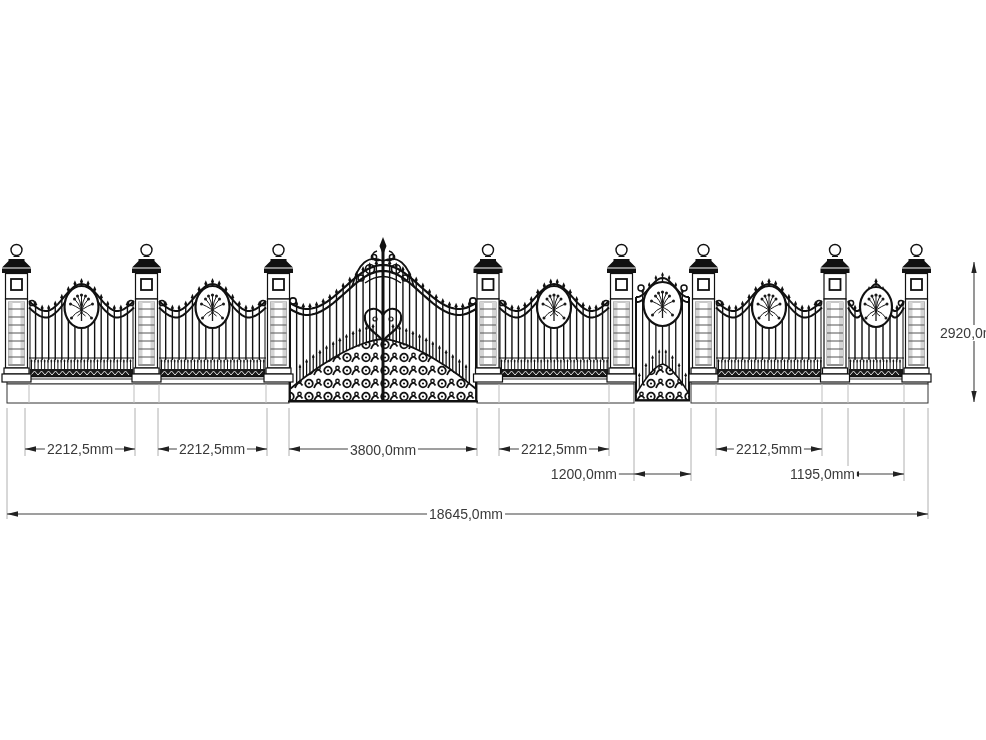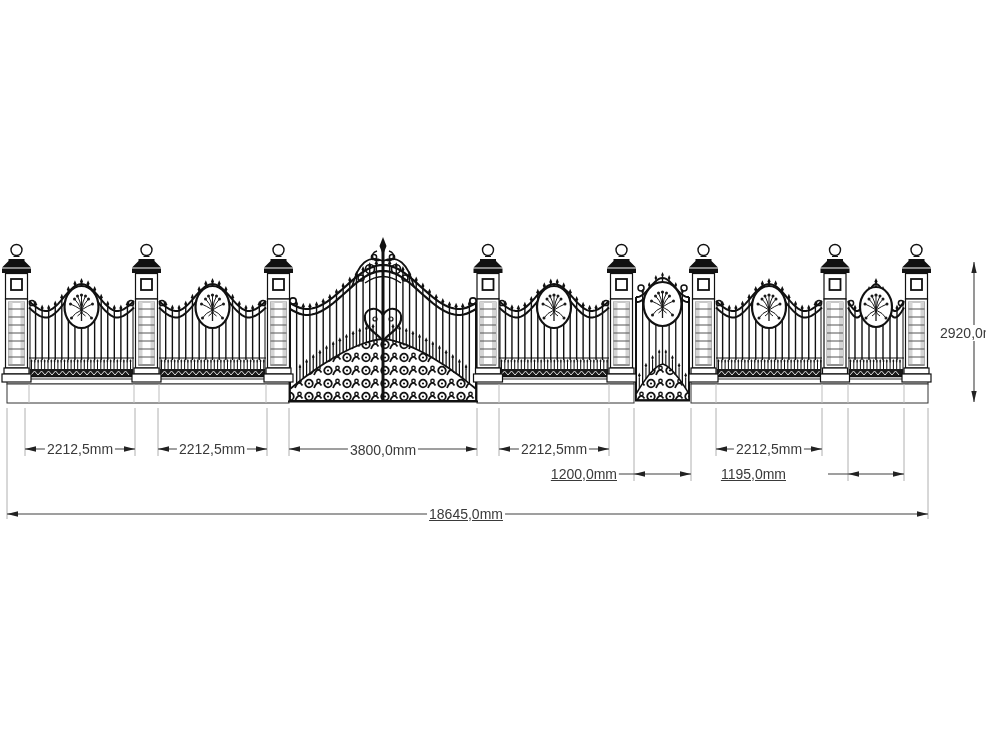--- a/index.html
+++ b/index.html
@@ -7,21 +7,21 @@
     width:986px;height:740px;position:relative;overflow:hidden;
     background:#ffffff;font-family:"Liberation Sans", sans-serif;
   }
   #stage{position:absolute;left:0;top:0;width:986px;height:740px;}
   #fence{position:absolute;left:0;top:0;}
   .dim-label{
     position:absolute;font-size:14px;line-height:16px;color:#3a3a3a;
     background:#ffffff;padding:0 2px;white-space:nowrap;z-index:5;
     transform:translate(-50%,-50%);
   }
-  .dim-label.right-edge{transform:translate(-100%,-50%);text-decoration:underline;}
+  .dim-label.right-edge{transform:translate(-100%,-50%);}
   .dim-label.left-edge{transform:translate(0,-50%);}
 </style>
 </head>
 <body>
 
 <div id="stage">
   <svg id="fence" width="986" height="740" viewBox="0 0 986 740">
       <defs>
         <pattern id="scr" width="19" height="13" patternUnits="userSpaceOnUse">
           <rect x="0" y="0" width="19" height="13" fill="#fff"></rect>
@@ -1011,16 +1011,16 @@
       <polygon points="974,262 971.3,273 976.7,273" fill="#222" stroke="none"></polygon>
       <polygon points="974,402 971.3,391 976.7,391" fill="#222" stroke="none"></polygon>
     </svg>
 
   <div class="dim-label" style="left:80px;top:449px;">2212,5mm</div>
   <div class="dim-label" style="left:212px;top:449px;">2212,5mm</div>
   <div class="dim-label" style="left:383px;top:450px;">3800,0mm</div>
   <div class="dim-label" style="left:554px;top:449px;">2212,5mm</div>
   <div class="dim-label right-edge" style="left:619px;top:474px;">1200,0mm</div>
   <div class="dim-label" style="left:769px;top:449px;">2212,5mm</div>
-  <div class="dim-label right-edge" style="left:788px;top:474px;">1195,0mm</div>
-  <div class="dim-label" style="left:466px;top:514px;text-decoration:underline;">18645,0mm</div>
+  <div class="dim-label right-edge" style="left:857px;top:474px;">1195,0mm</div>
+  <div class="dim-label" style="left:466px;top:514px;">18645,0mm</div>
   <div class="dim-label left-edge" style="left:938px;top:333px;">2920,0mm</div>
 </div>
 
 </body></html>

